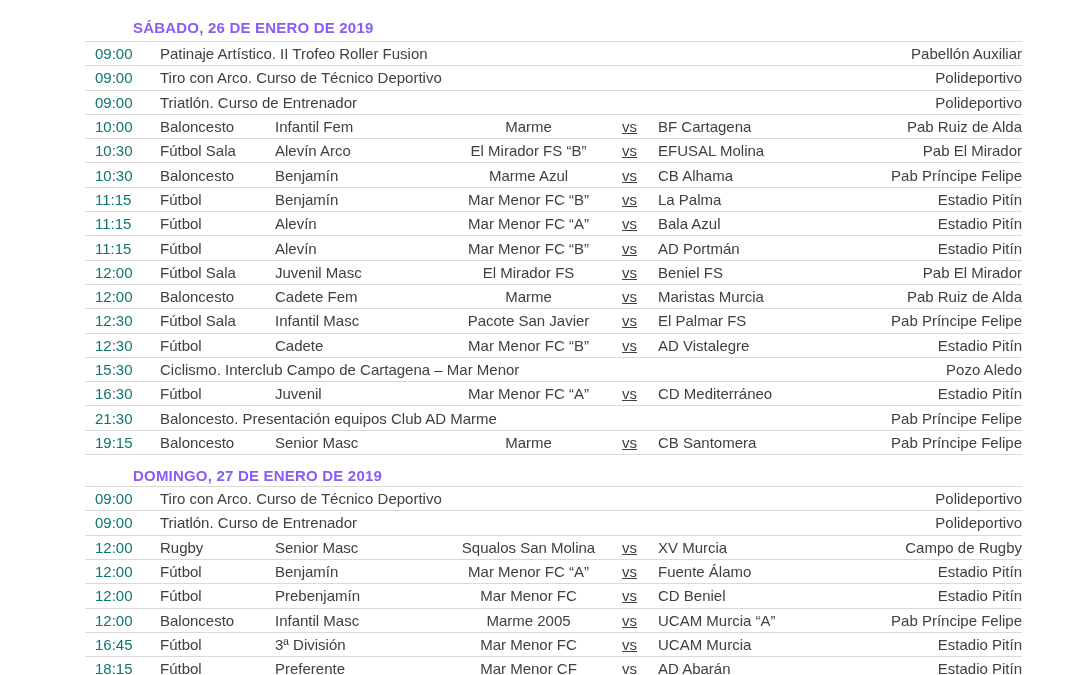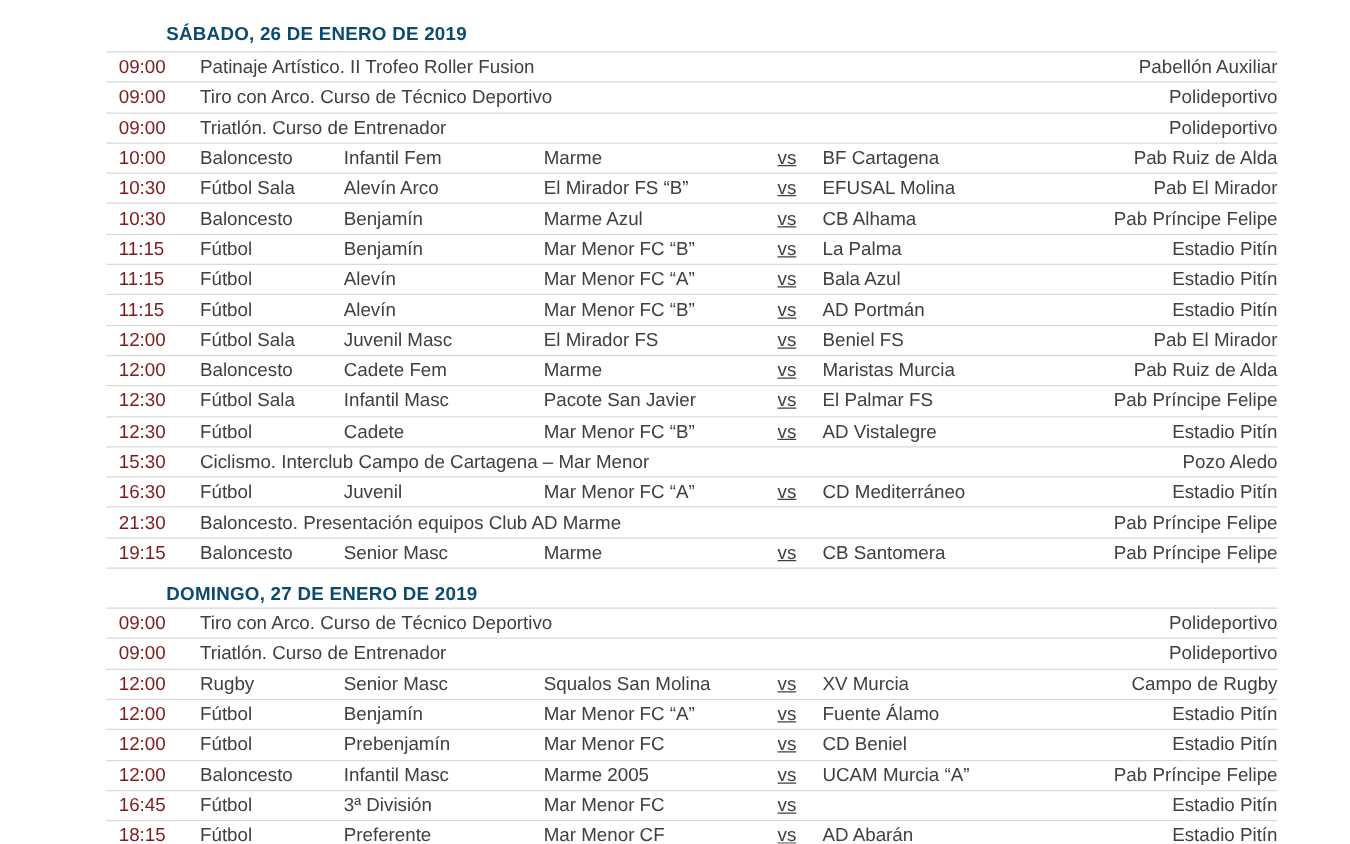--- a/index.html
+++ b/index.html
@@ -16,43 +16,43 @@
     left: 85px;
     top: 15px;
     width: 937px;
   }
   .section-title {
     height: 26px;
     line-height: 26px;
     padding-left: 48px;
     font-size: 15px;
     font-weight: bold;
-    color: #0c4a6e;
+    color: #8b5cf6;
     letter-spacing: 0.2px;
   }
   .section-sunday .section-title {
     margin-top: 11px;
     height: 20px;
     line-height: 20px;
   }
   .rows { border-top: 1px solid #d9d9d9; }
   .row {
     display: flex;
     align-items: center;
     height: 24.3px;
     box-sizing: border-box;
     border-bottom: 1px solid #d9d9d9;
     font-size: 15px;
     color: #404040;
     white-space: nowrap;
   }
-  .c-time  { width: 75px;  padding-left: 10px; box-sizing: border-box; color: #7f1d1d; }
+  .c-time  { width: 75px;  padding-left: 10px; box-sizing: border-box; color: #0f766e; }
   .c-sport { width: 115px; }
   .c-cat   { width: 160px; }
-  .c-team1 { width: 187px; }
+  .c-team1 { width: 187px; text-align: center; }
   .c-vs    { width: 36px; text-decoration: underline;  }
   .c-team2 { width: 177px; }
   .c-venue { flex: 1; text-align: right; }
   .c-desc  { width: 675px; }
 </style>
 </head>
 <body>
 
 <div class="page">
   <div class="table-area">
@@ -244,20 +244,21 @@
             <div class="c-vs">vs</div>
             <div class="c-team2">UCAM Murcia “A”</div>
             <div class="c-venue">Pab Príncipe Felipe</div>
           </div>
           <div class="row">
             <div class="c-time">16:45</div>
             <div class="c-sport">Fútbol</div>
             <div class="c-cat">3ª División</div>
             <div class="c-team1">Mar Menor FC</div>
             <div class="c-vs">vs</div>
+            <div class="c-team2">UCAM Murcia</div>
             <div class="c-venue">Estadio Pitín</div>
           </div>
           <div class="row">
             <div class="c-time">18:15</div>
             <div class="c-sport">Fútbol</div>
             <div class="c-cat">Preferente</div>
             <div class="c-team1">Mar Menor CF</div>
             <div class="c-vs">vs</div>
             <div class="c-team2">AD Abarán</div>
             <div class="c-venue">Estadio Pitín</div>

